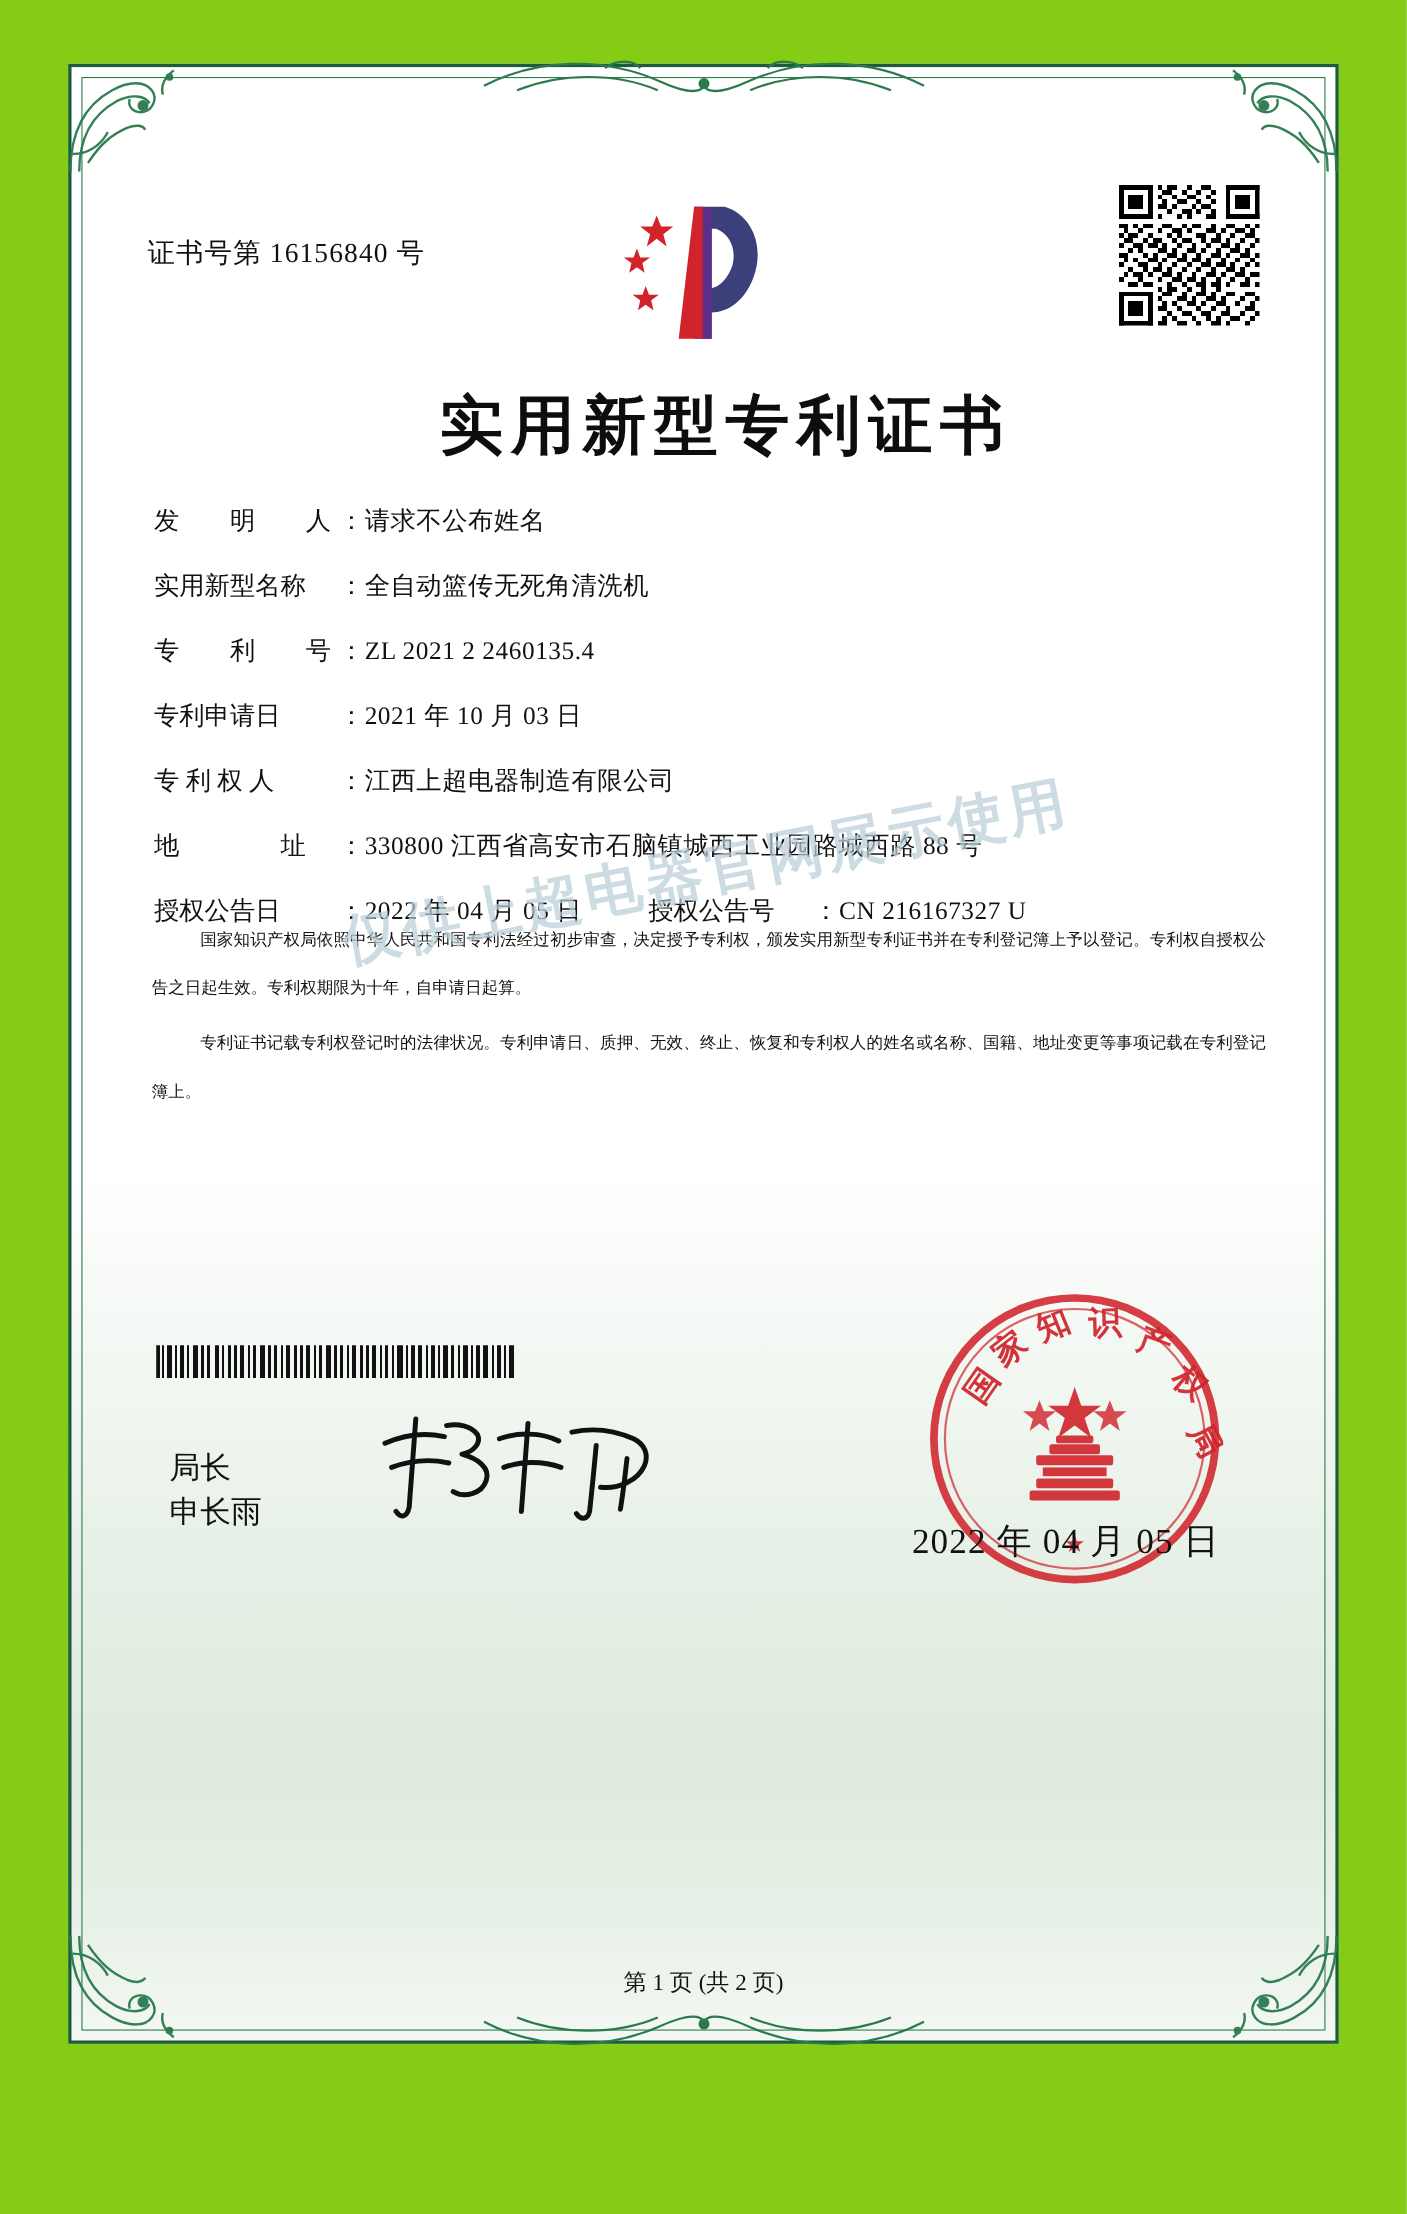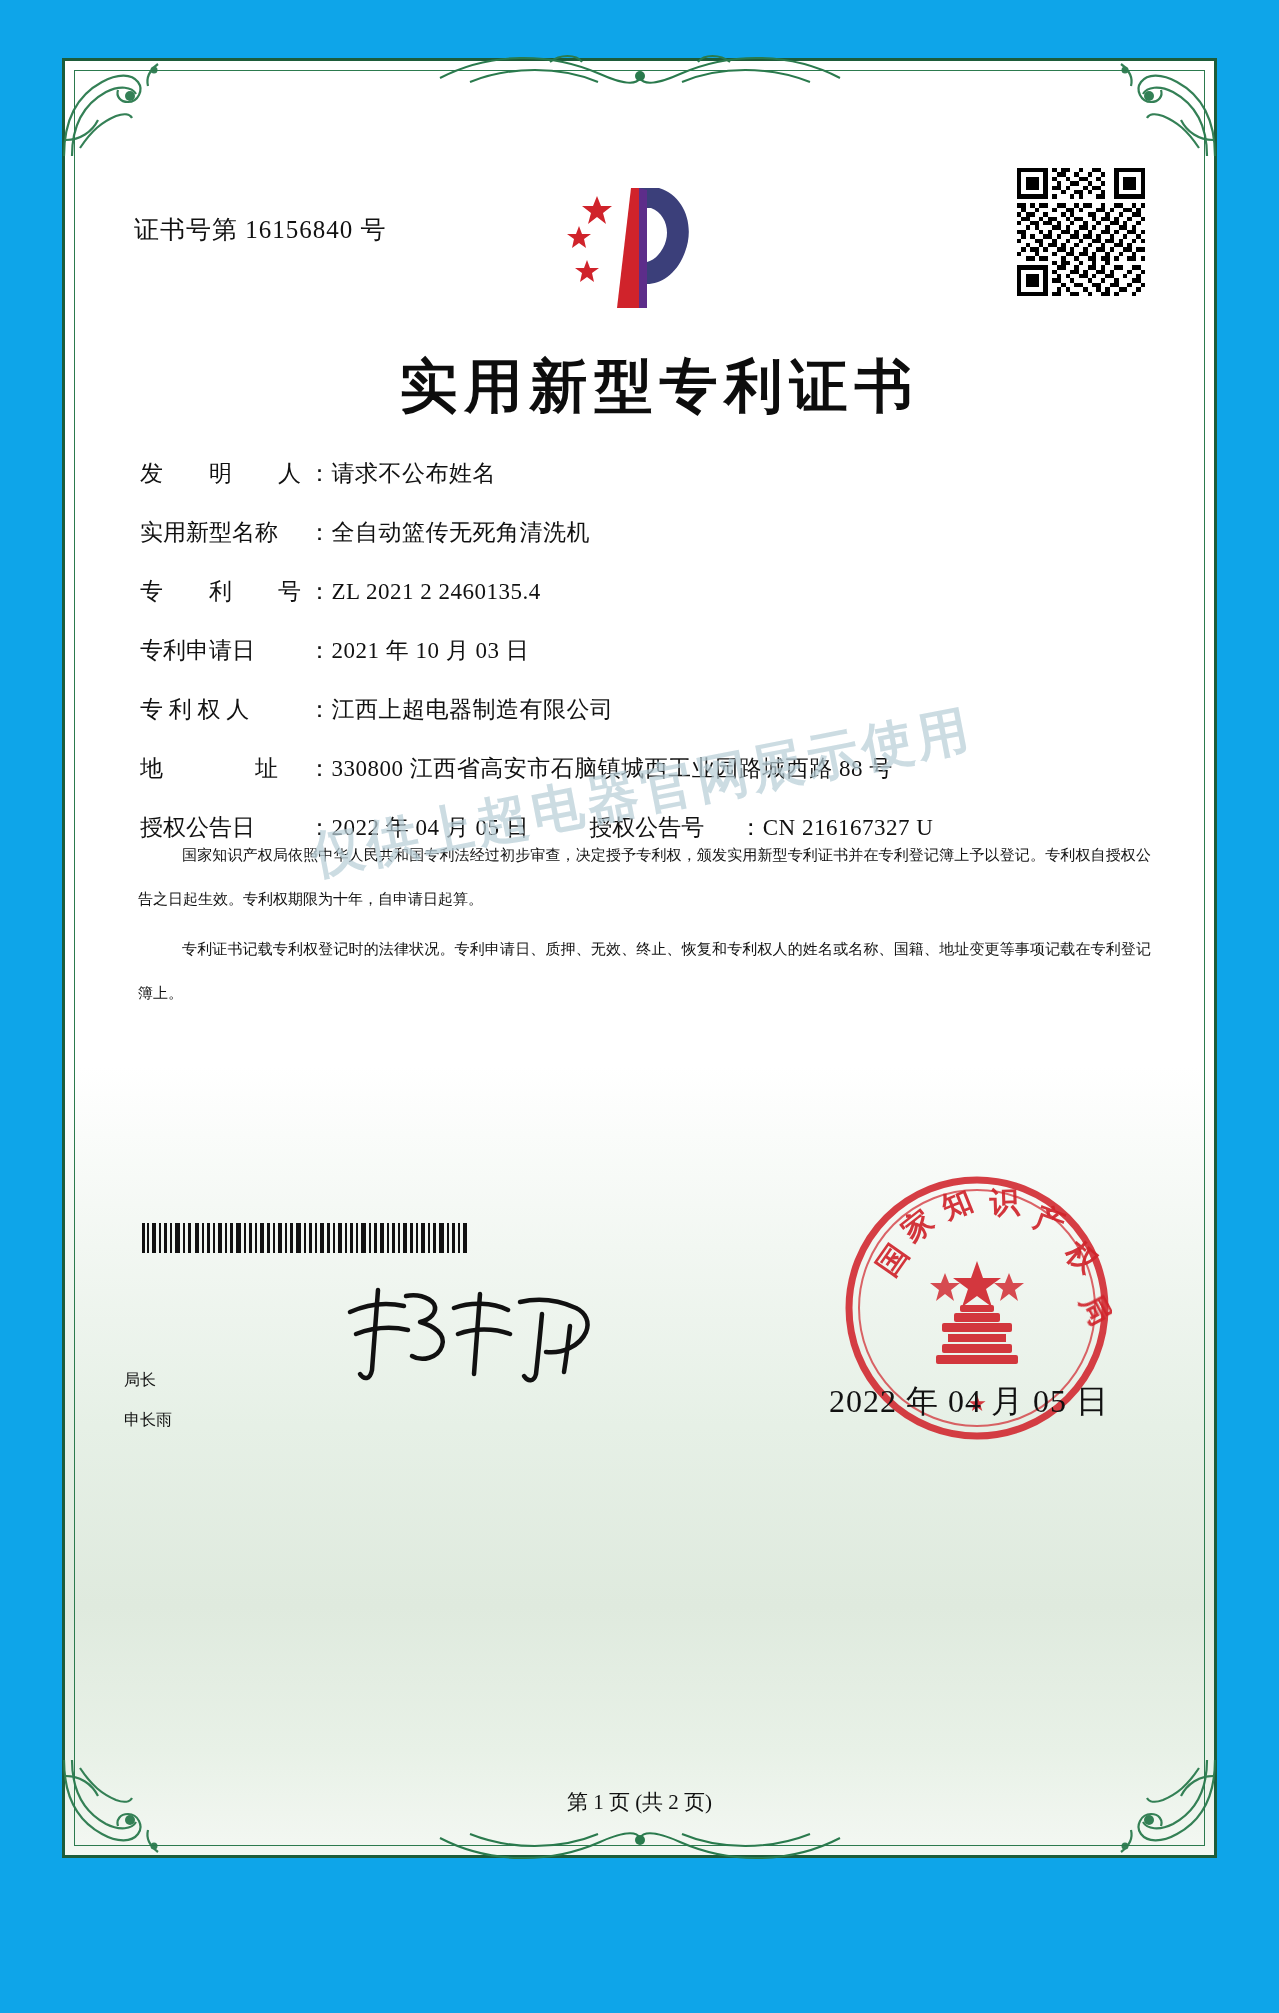--- a/index.html
+++ b/index.html
@@ -13,21 +13,21 @@
     font-family: "Liberation Serif", serif;
     position: relative;
     overflow: hidden;
   }
 
   .page {
     position: absolute;
     left: 0; top: 0;
     width: 1279px;
     height: 2013px;
-    background: #0ea5e9;
+    background: #84cc16;
   }
 
   
   .cert-sheet {
     position: absolute;
     left: 62px;
     top: 58px;
     width: 1155px;
     height: 1800px;
     background: linear-gradient(to bottom, #ffffff 0%, #ffffff 56%, #f2f7f2 66%, #e6f0e6 76%, #dfeade 86%, #e8f1e7 94%, #f4f8f3 100%);
@@ -196,26 +196,25 @@
     left: 80px;
     top: 1165px;
     width: 330px;
     height: 30px;
   }
   .barcode svg { width: 100%; height: 100%; display: block; }
 
   
   .sig-label {
     position: absolute;
-    left: 62px;
+    left: 92px;
     top: 1258px;
-    font-size: 16px;
+    font-size: 28px;
     color: #111;
     line-height: 40px;
-    margin-top: 44px;
   }
   .signature {
     position: absolute;
     left: 280px;
     top: 1220px;
     width: 260px;
     height: 110px;
     color: #111;
   }
   .signature svg { width: 100%; height: 100%; display: block; }

